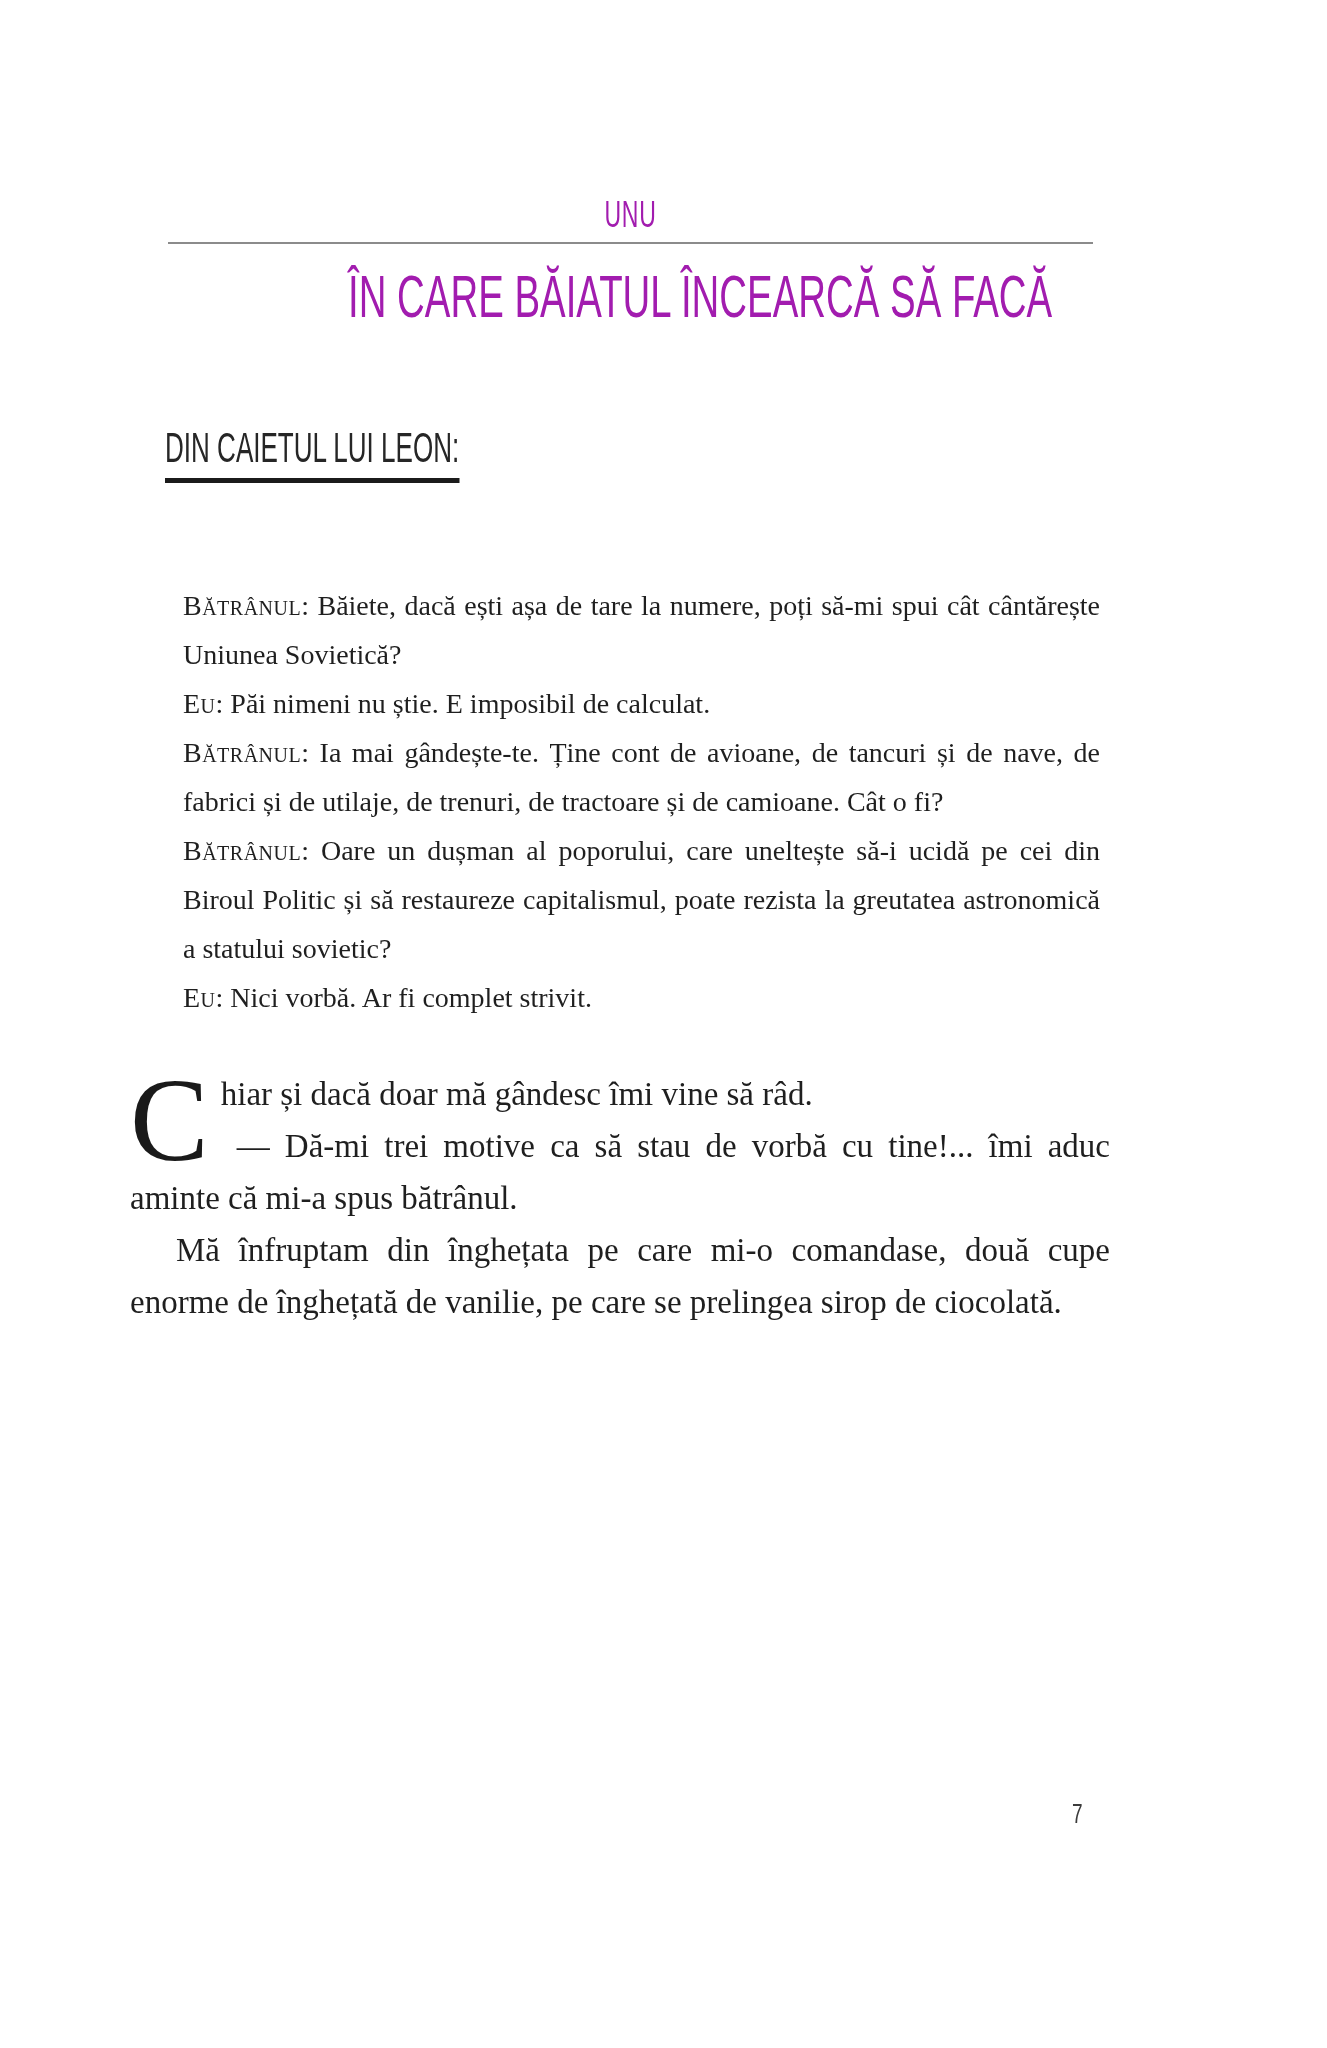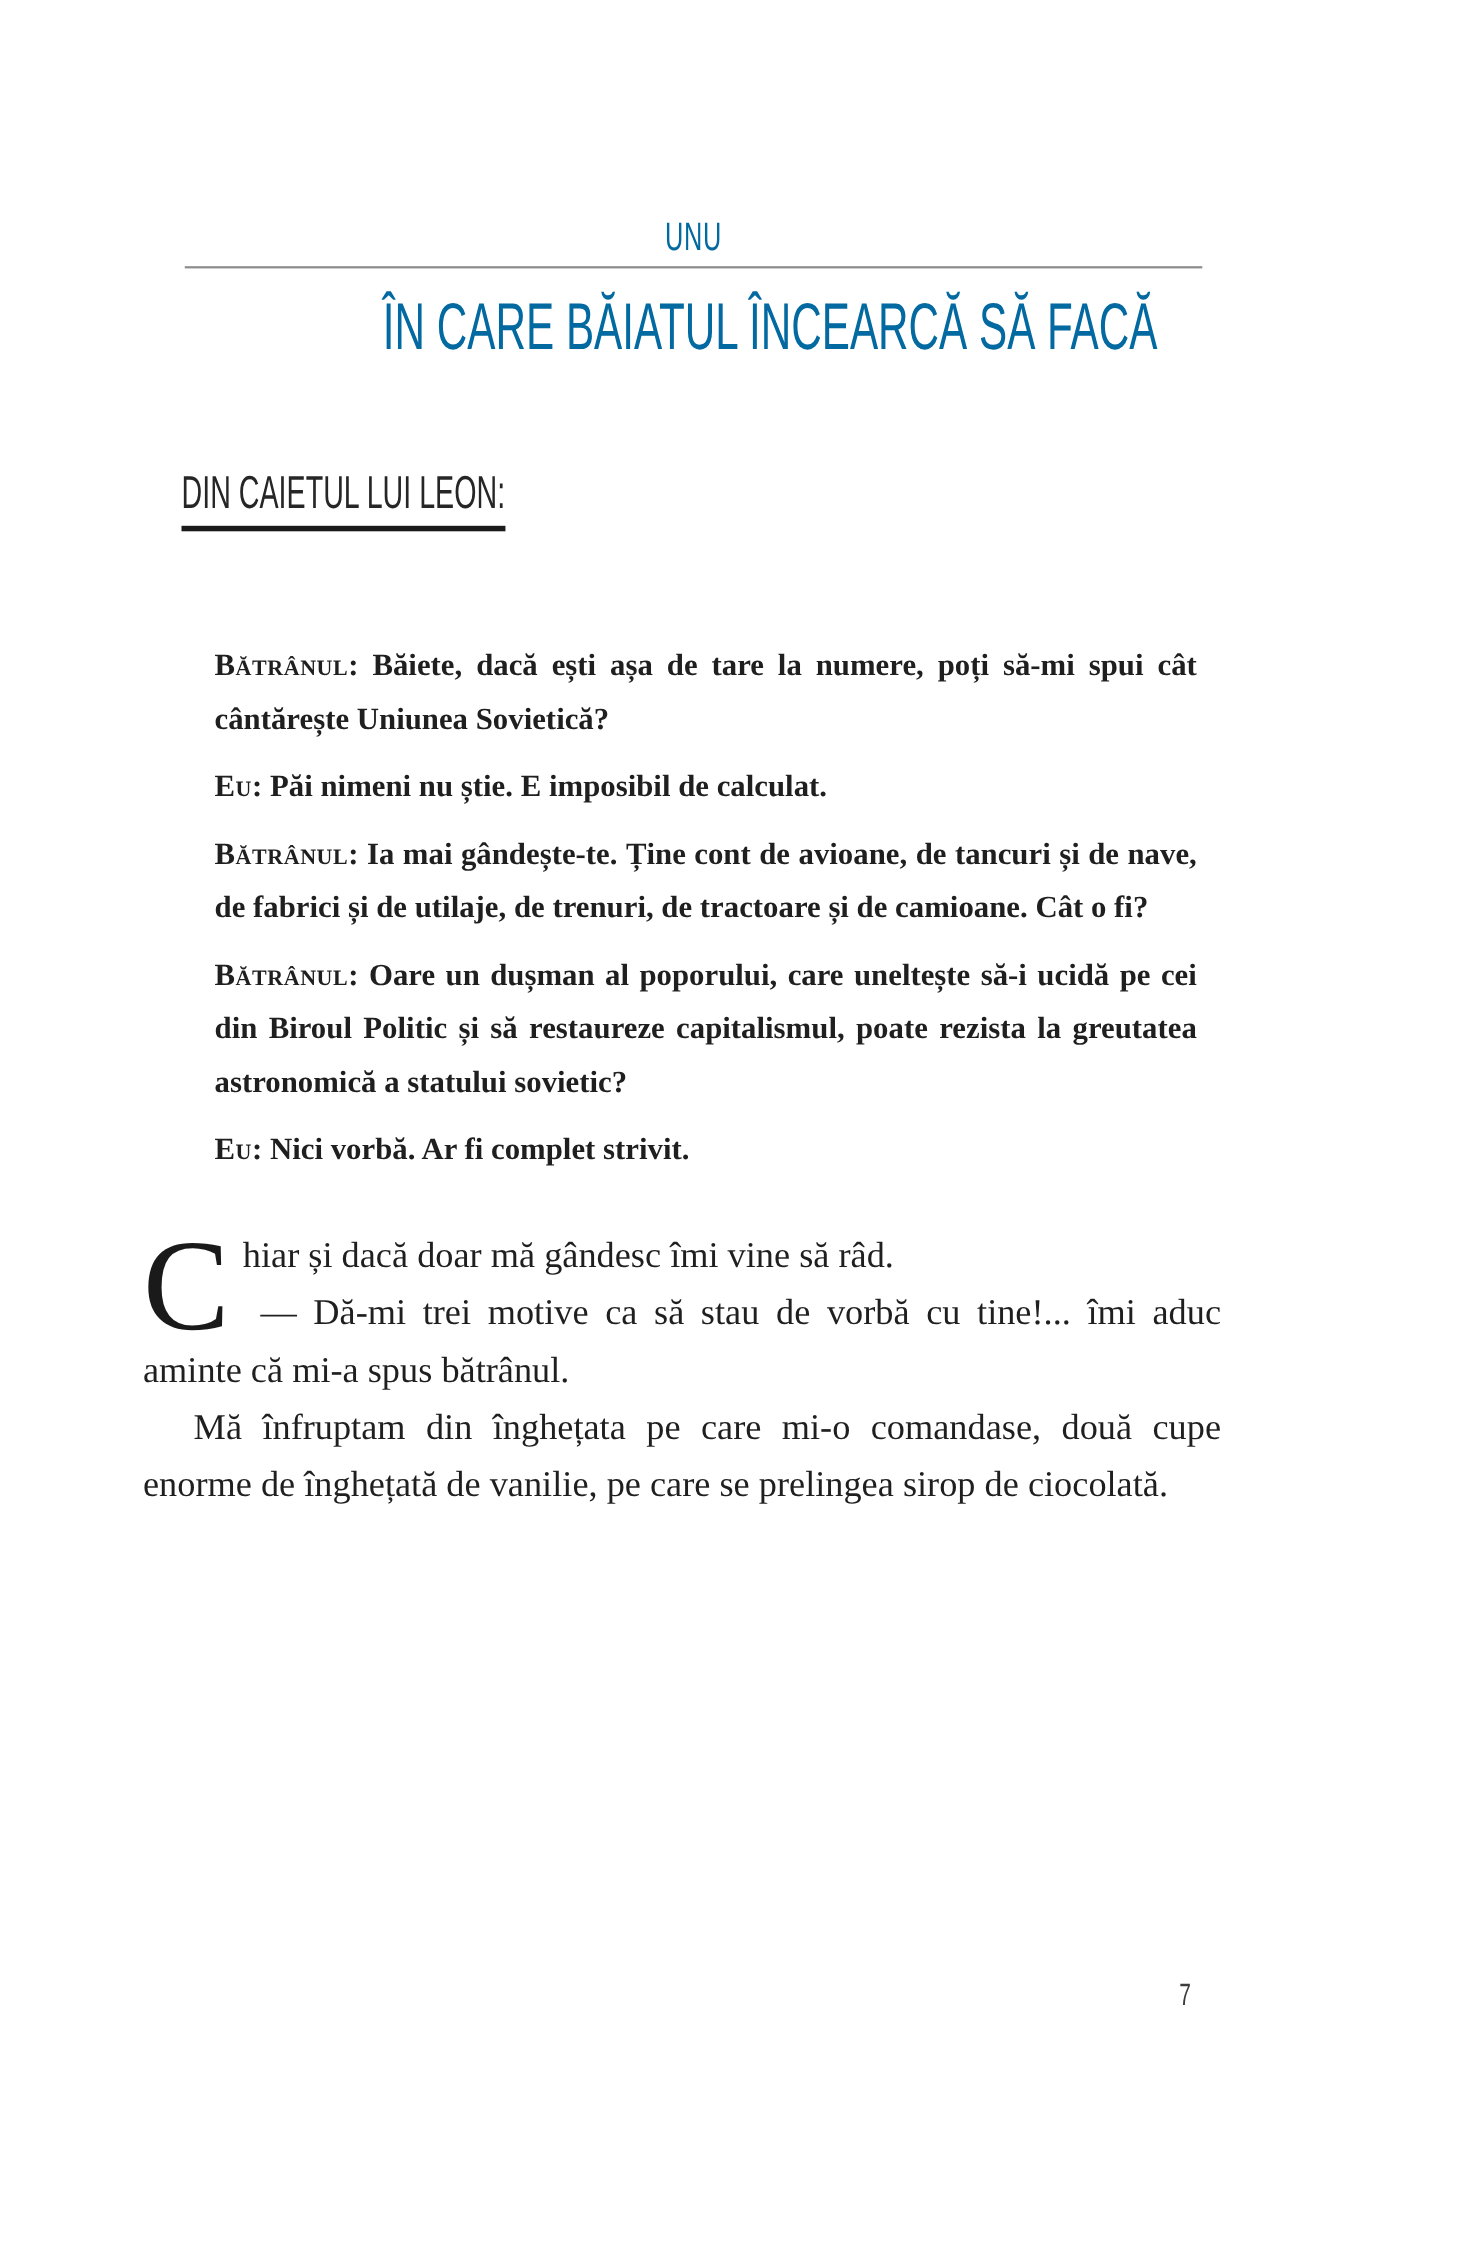--- a/index.html
+++ b/index.html
@@ -19,21 +19,21 @@
     position: absolute;
     inset: 0;
   }
 
   
   .chapter-head {
     margin: 197px 0 0 150px;
     width: 960px;
     text-align: center;
     font-family: "Liberation Sans", sans-serif;
-    color: #0369a1;
+    color: #a21caf;
   }
   .condensed {
     display: inline-block;
     transform: scaleX(0.64);
     white-space: nowrap;
   }
   .chapter-label-line {
     font-size: 36px;
     line-height: 36px;
     letter-spacing: 1px;
@@ -73,22 +73,21 @@
 
   
   .dialogue {
     margin: 98px 0 0 183px;
     width: 917px;
     font-size: 28px;
     line-height: 49px;
     text-align: justify;
   }
   .dialogue p {
-    margin: 12px;
-    font-weight: bold;
+    margin: 0;
   }
   .speaker {
     font-variant: small-caps;
     letter-spacing: 0.5px;
   }
 
   
   .narrative {
     margin: 46px 0 0 130px;
     width: 980px;

